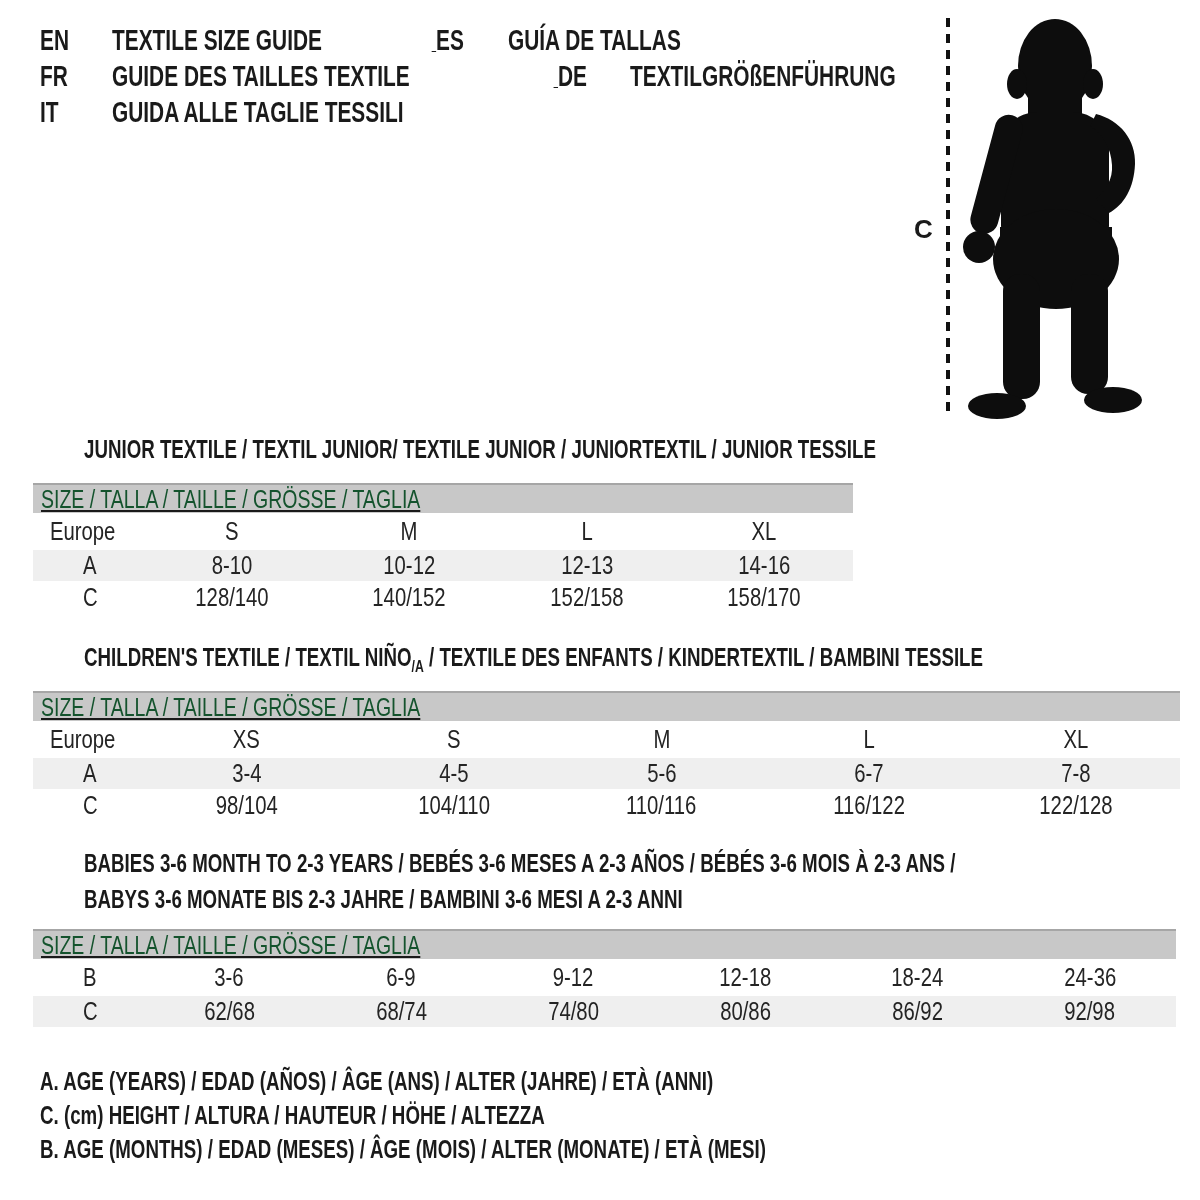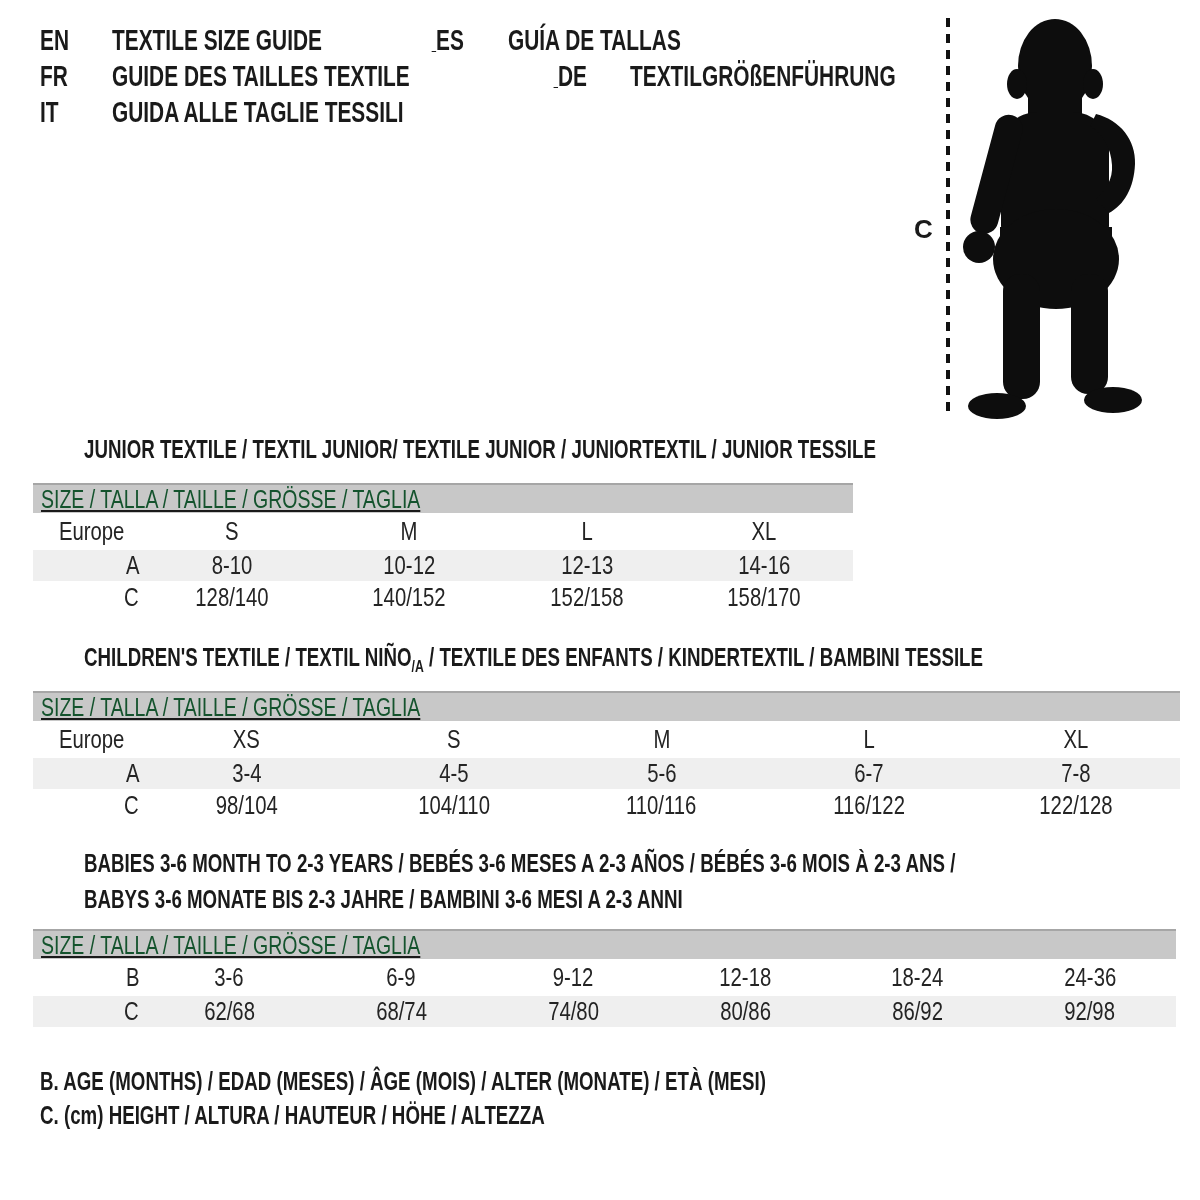--- a/index.html
+++ b/index.html
@@ -41,21 +41,21 @@
   .size-bar {
     height:28px; background:#c8c8c8; border-top:2px solid #a6a6a6;
     display:flex; align-items:center; padding-left:8px;
     font-size:25px; color:#14532d;
   }
   table { border-collapse:collapse; width:100%; table-layout:fixed; }
   col.labelcol { width:110px; }
   td {
     padding:0; font-size:26px; color:#242424; text-align:center; vertical-align:middle;
   }
-  td.lbl { text-align:right; padding-left:8px; }
+  td.lbl { text-align:center; padding-left:8px; }
   tr.r-tall td { height:37px; }
   tr.r-mid  td { height:33px; }
   tr.r-alt  td { height:31px; background:#efefef; }
 
   
   #footnotes { left:40px; top:1066px; }
   .fn-line { height:34px; font-size:26px; font-weight:bold; }
 </style>
 </head>
 <body>
@@ -222,15 +222,16 @@
         <td><span class="cc">74/80</span></td>
         <td><span class="cc">80/86</span></td>
         <td><span class="cc">86/92</span></td>
         <td><span class="cc">92/98</span></td>
       </tr>
     </tbody>
   </table>
 </div>
 
 <div id="footnotes" class="abs">
+  <div class="fn-line"><span class="ct">A. AGE (YEARS) / EDAD (AÑOS) / ÂGE (ANS) / ALTER (JAHRE) / ETÀ (ANNI)</span></div>
+  <div class="fn-line"><span class="ct">C. (cm) HEIGHT / ALTURA / HAUTEUR / HÖHE / ALTEZZA</span></div>
   <div class="fn-line"><span class="ct">B. AGE (MONTHS) / EDAD (MESES) / ÂGE (MOIS) / ALTER (MONATE) / ETÀ (MESI)</span></div>
-  <div class="fn-line"><span class="ct">C. (cm) HEIGHT / ALTURA / HAUTEUR / HÖHE / ALTEZZA</span></div>
 </div>
 
 </body></html>

